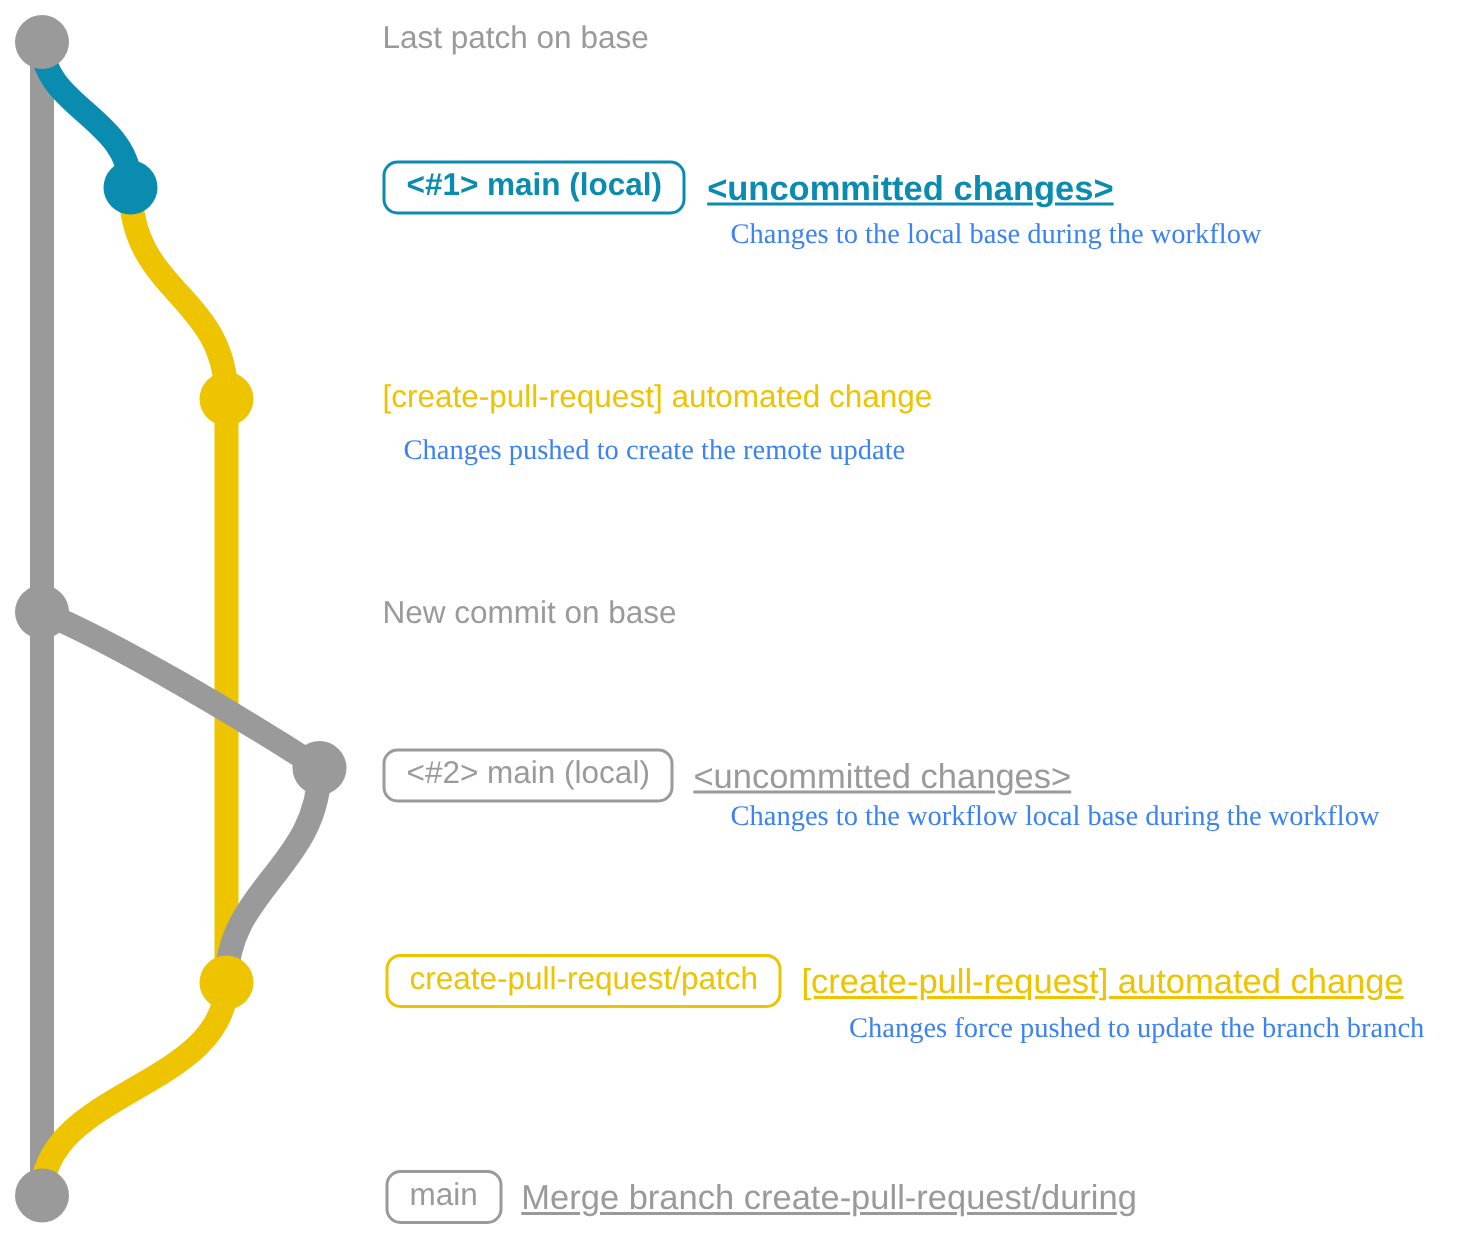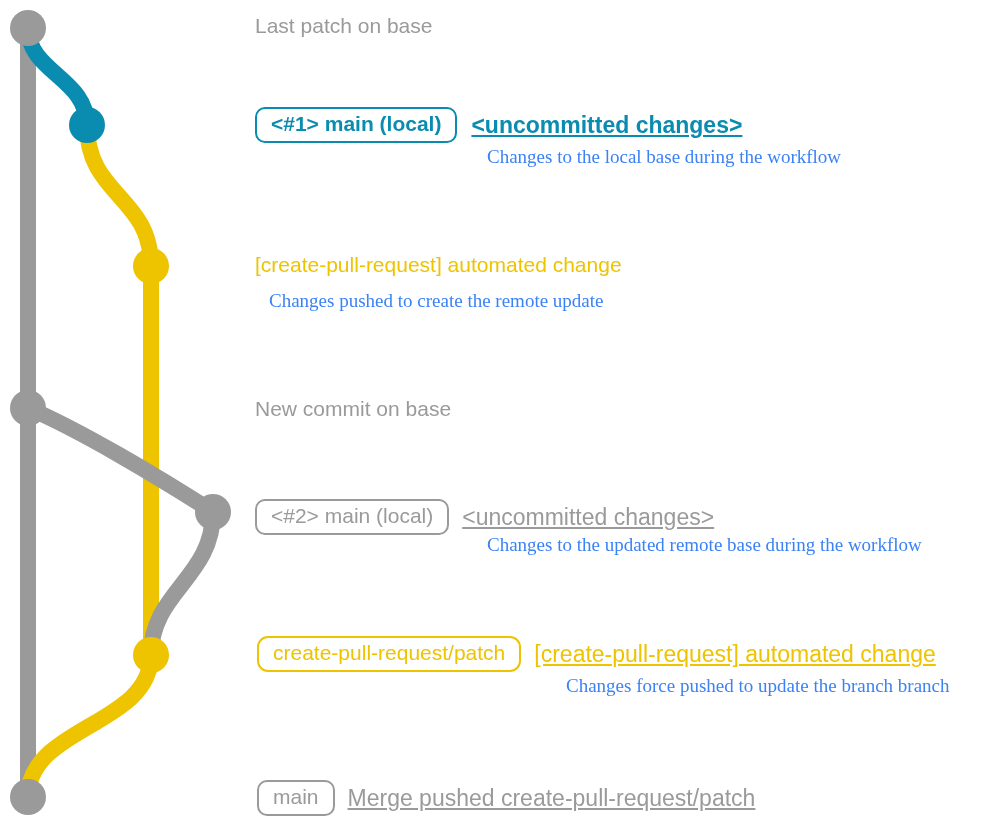--- a/index.html
+++ b/index.html
@@ -111,28 +111,28 @@
   <div class="plain-subject" style="left:255px; top:253px; color:#eec300;">[create-pull-request] automated change</div>
   <div class="desc" style="left:269px; top:290px;">Changes pushed to create the remote update</div>
 
   <div class="plain-subject" style="left:255px; top:397px; color:#9a9a9a;">New commit on base</div>
 
   <div class="row" style="left:255px; top:499px;">
     <span class="pill" style="color:#9a9a9a; font-weight:normal;">&lt;#2&gt; main (local)</span>
     <span class="gap" style="width:13px;"></span>
     <span class="subject" style="color:#9a9a9a; padding-top:5px;">&lt;uncommitted changes&gt;</span>
   </div>
-  <div class="desc" style="left:487px; top:534px;">Changes to the updated remote base during the workflow</div>
+  <div class="desc" style="left:487px; top:534px;">Changes to the workflow local base during the workflow</div>
 
   <div class="row" style="left:257px; top:636px;">
-    <span class="pill" style="color:#eec300; font-weight:normal;border-radius:11px;">create-pull-request/patch</span>
+    <span class="pill" style="color:#eec300; font-weight:normal;">create-pull-request/patch</span>
     <span class="gap" style="width:13px;"></span>
     <span class="subject" style="color:#eec300; padding-top:5px;">[create-pull-request] automated change</span>
   </div>
   <div class="desc" style="left:566px; top:675px;">Changes force pushed to update the branch branch</div>
 
   <div class="row" style="left:257px; top:780px;justify-content:flex-end;">
     <span class="pill" style="color:#9a9a9a; font-weight:normal;">main</span>
     <span class="gap" style="width:13px;"></span>
-    <span class="subject" style="color:#9a9a9a; padding-top:5px;">Merge pushed create-pull-request/patch</span>
+    <span class="subject" style="color:#9a9a9a; padding-top:5px;">Merge branch create-pull-request/during</span>
   </div>
 
 </div>
 
 </body></html>

